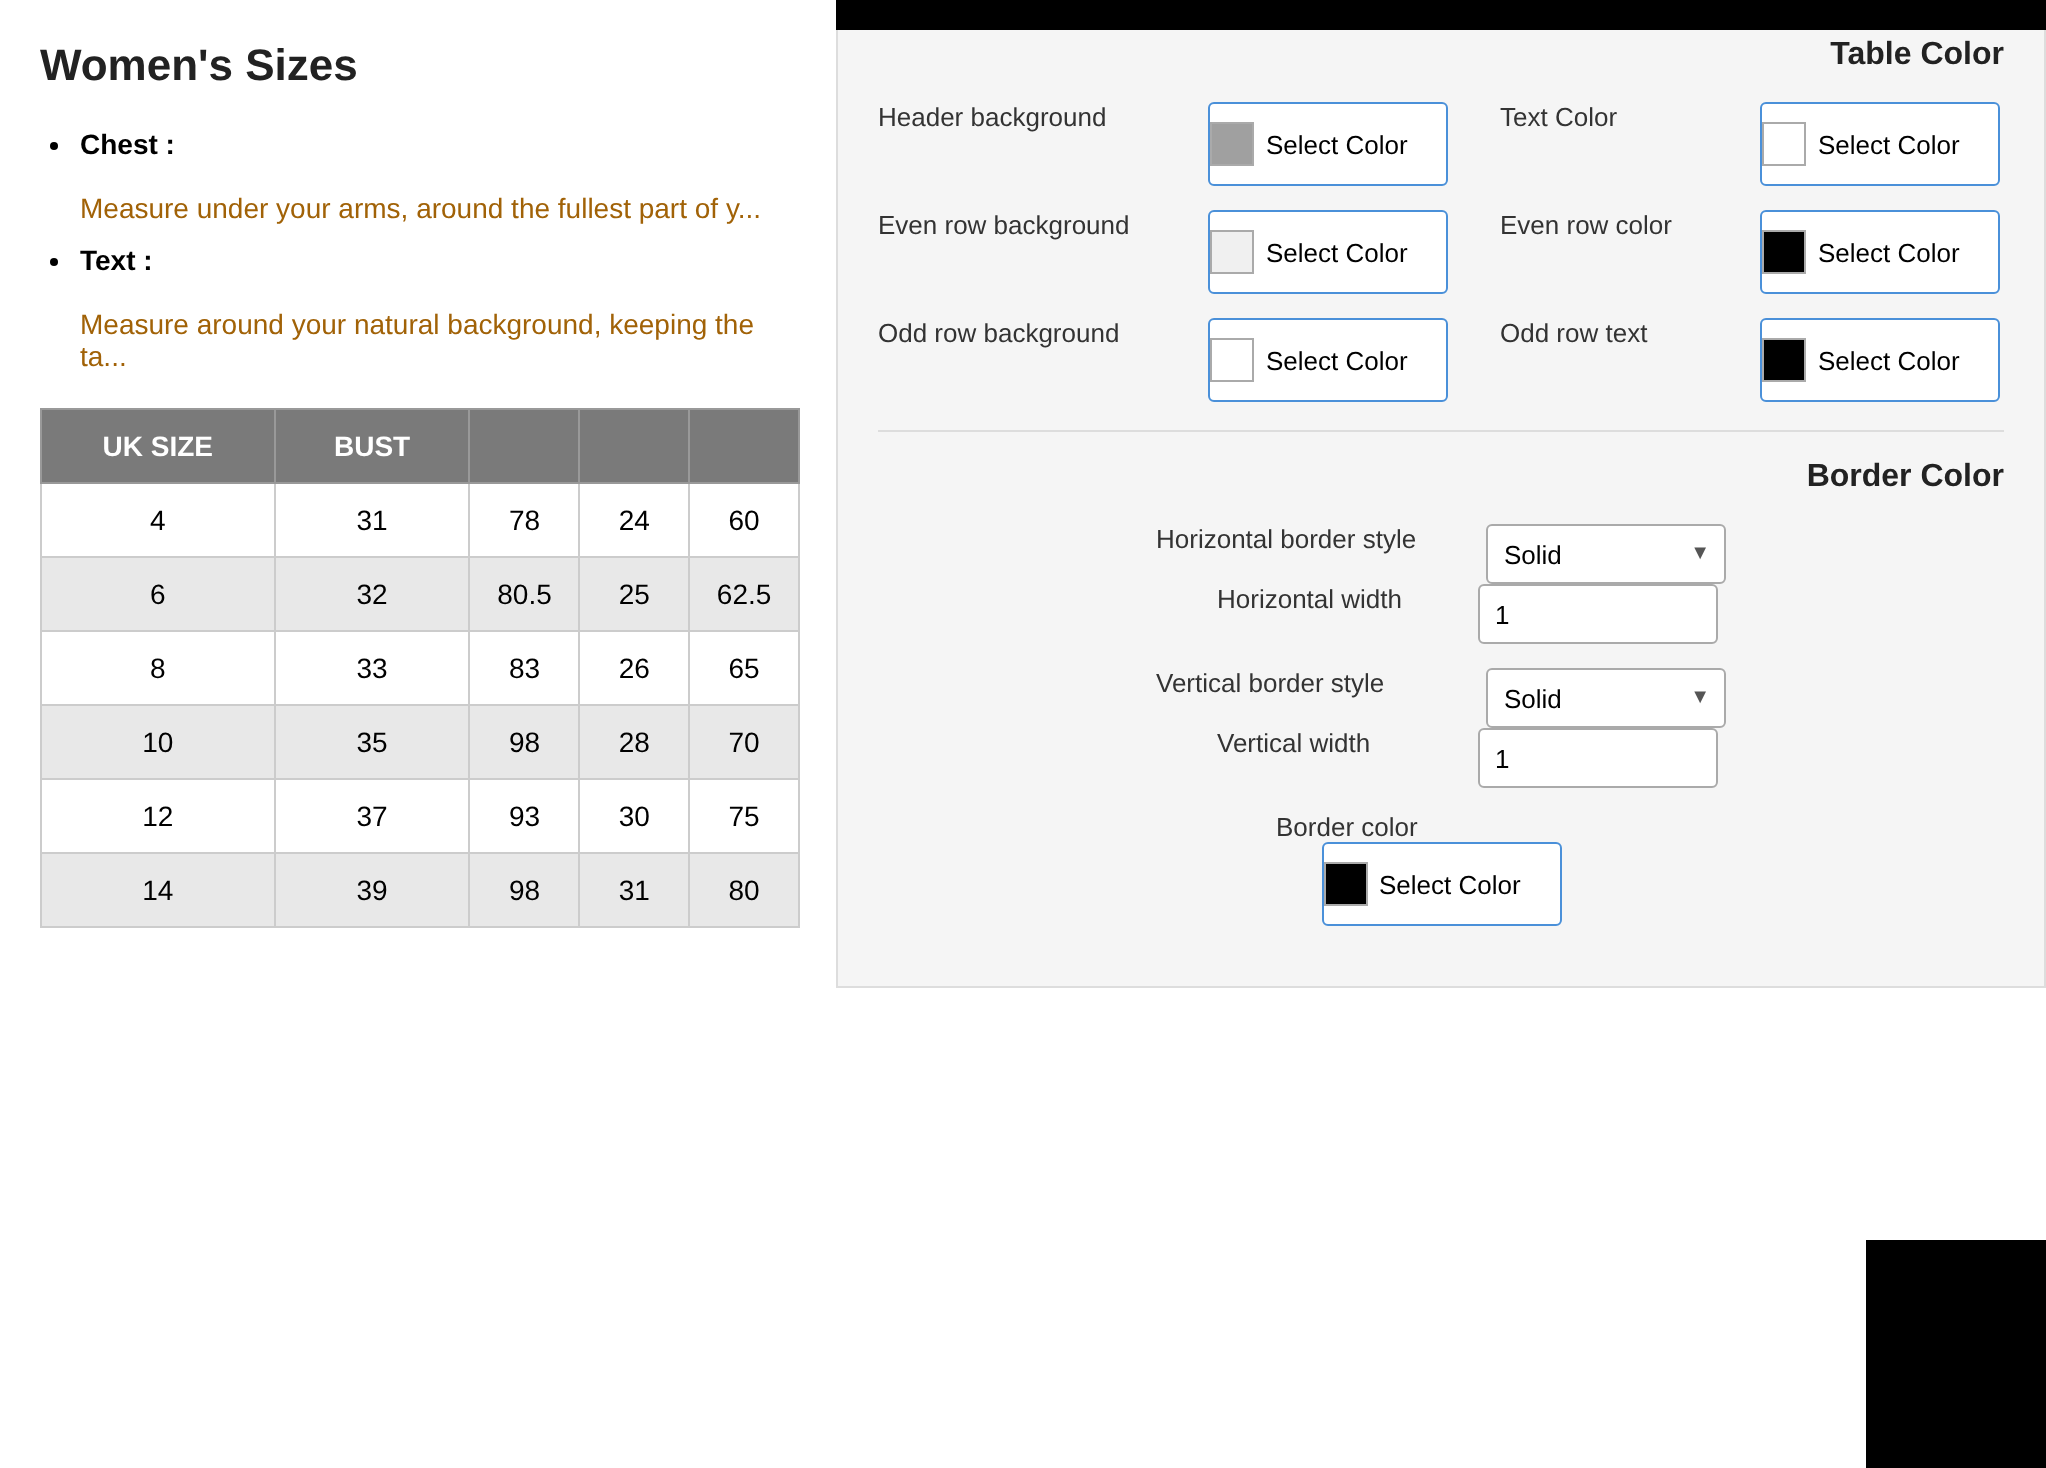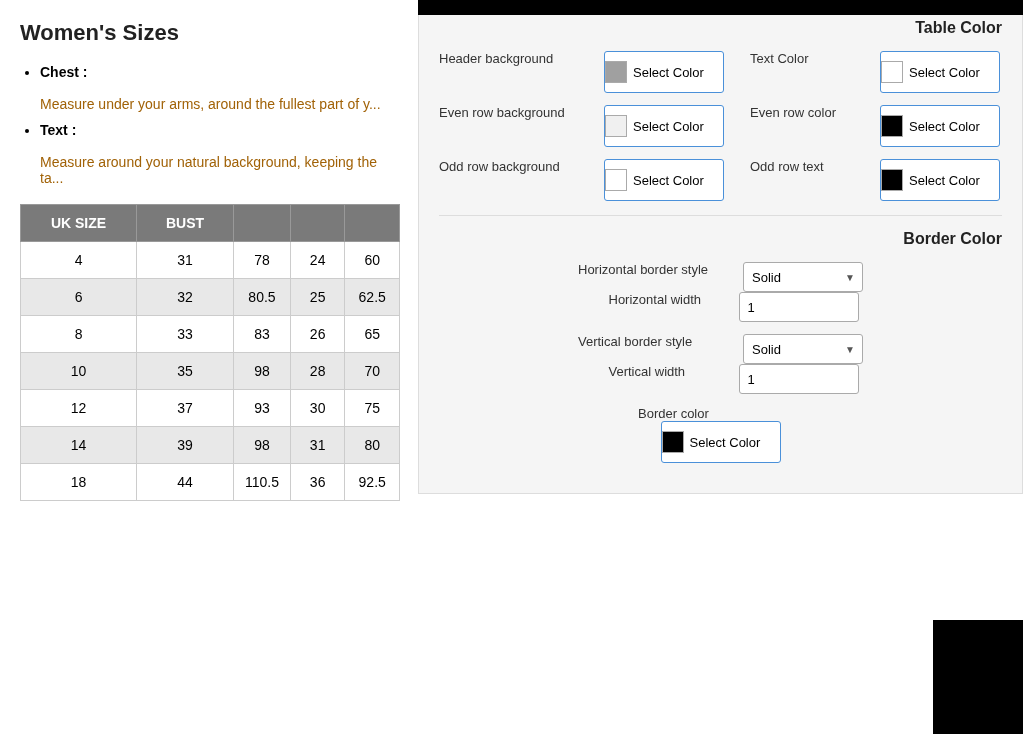--- a/index.html
+++ b/index.html
@@ -313,27 +313,20 @@
           <td>30</td>
           <td>75</td>
         </tr>
         <tr>
           <td>14</td>
           <td>39</td>
           <td>98</td>
           <td>31</td>
           <td>80</td>
         </tr>
-        <tr>
-          <td>18</td>
-          <td>44</td>
-          <td>110.5</td>
-          <td>36</td>
-          <td>92.5</td>
-        </tr>
       </tbody>
   </table>
 </div>
 
 <div class="right-panel">
 
   <div class="panel-section-title">Table Color</div>
 
   <div class="two-col-row color-row">
     <div class="col-left">

